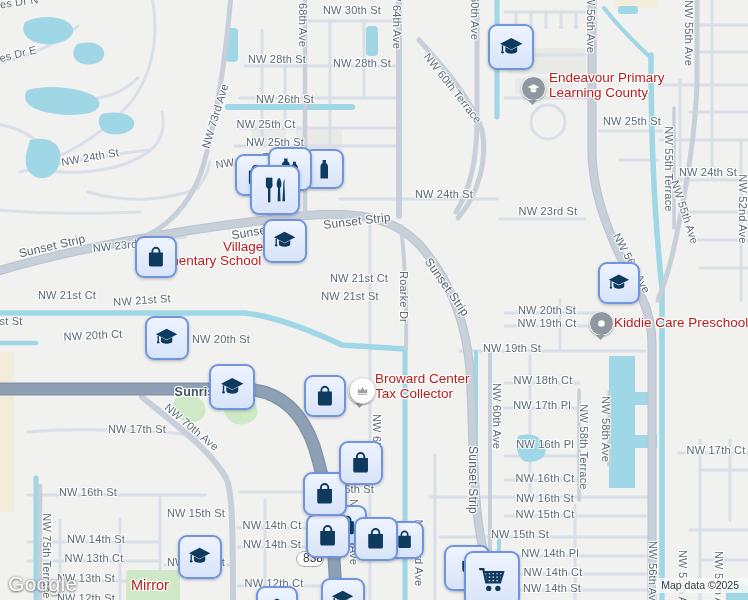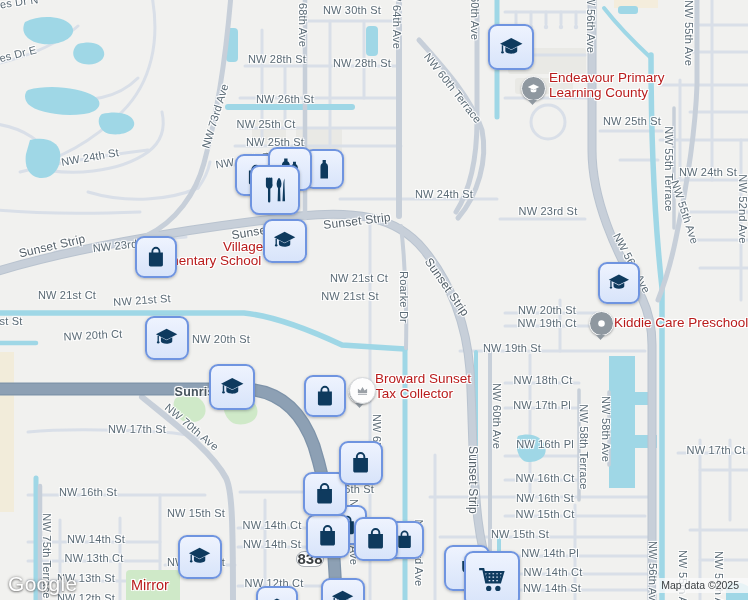--- a/index.html
+++ b/index.html
@@ -28,21 +28,21 @@
   .s34{width:34px;height:34px}.s36{width:36px;height:36px}.s38{width:38px;height:38px}
   .s40{width:40px;height:40px}.s42{width:42px;height:42px}.s46{width:46px;height:46px}.s52{width:52px;height:52px}
   .pin .uletter{font-size:16px;font-weight:700;color:#0e3a5e;}
   .crownpin{position:absolute;width:25px;height:25px;border-radius:50%;background:#fdfdfd;
       border:1.5px solid #d7dadd;box-shadow:0 1px 2px rgba(60,64,67,.35);
       display:flex;align-items:center;justify-content:center;}
   .crownpin svg{width:17px;height:17px;}
   .crowntail{position:absolute;left:50%;bottom:-5px;width:8px;height:8px;z-index:-1;
       transform:translateX(-50%) rotate(45deg);background:#fdfdfd;border-right:1.5px solid #d7dadd;border-bottom:1.5px solid #d7dadd;}
   .shield{position:absolute;width:26px;height:14px;background:#fff;border:1px solid #a7adb3;border-radius:8px;
-      font-size:15px;font-weight:700;color:#3c4043;text-align:center;line-height:13px;}
+      font-size:12px;font-weight:400;color:#3c4043;text-align:right;line-height:13px;}
   .gwm{position:absolute;left:8px;top:572px;font-size:21px;font-weight:500;color:#fff;letter-spacing:.3px;
       text-shadow:0 0 3px rgba(80,80,80,.7),0 1px 2px rgba(80,80,80,.6);}
   .attr{position:absolute;right:0;top:578px;font-size:10.5px;color:#3c4043;background:rgba(250,250,250,.8);
       padding:1px 9px 2px 5px;}
 </style>
 </head>
 <body>
 
 <div id="map">
 
@@ -297,21 +297,21 @@
   <div class="poic">
         <svg viewBox="0 0 24 24" fill="#fff">
           <path d="M12 6 4 10l8 4 8-4z"></path>
           <path d="M8 12.6v2.8c0 1 1.8 1.8 4 1.8s4-.8 4-1.8v-2.8l-4 2z"></path>
         </svg>
       </div>
   <div class="poit"></div>
 </div>
 
 <div class="poilbl" style="left:375px;top:372px">
-  <div>Broward Sunset</div>
+  <div>Broward Center</div>
   <div>Tax Collector</div>
 </div>
 <div class="poi" style="left:348px;top:379px">
   <div class="poic">
         <svg viewBox="0 0 24 24" fill="#fff">
           <path d="M12 4.5 19 8H5z"></path>
           <rect x="6" y="9" width="1.8" height="6"></rect>
           <rect x="9.4" y="9" width="1.8" height="6"></rect>
           <rect x="12.8" y="9" width="1.8" height="6"></rect>
           <rect x="16.2" y="9" width="1.8" height="6"></rect>

